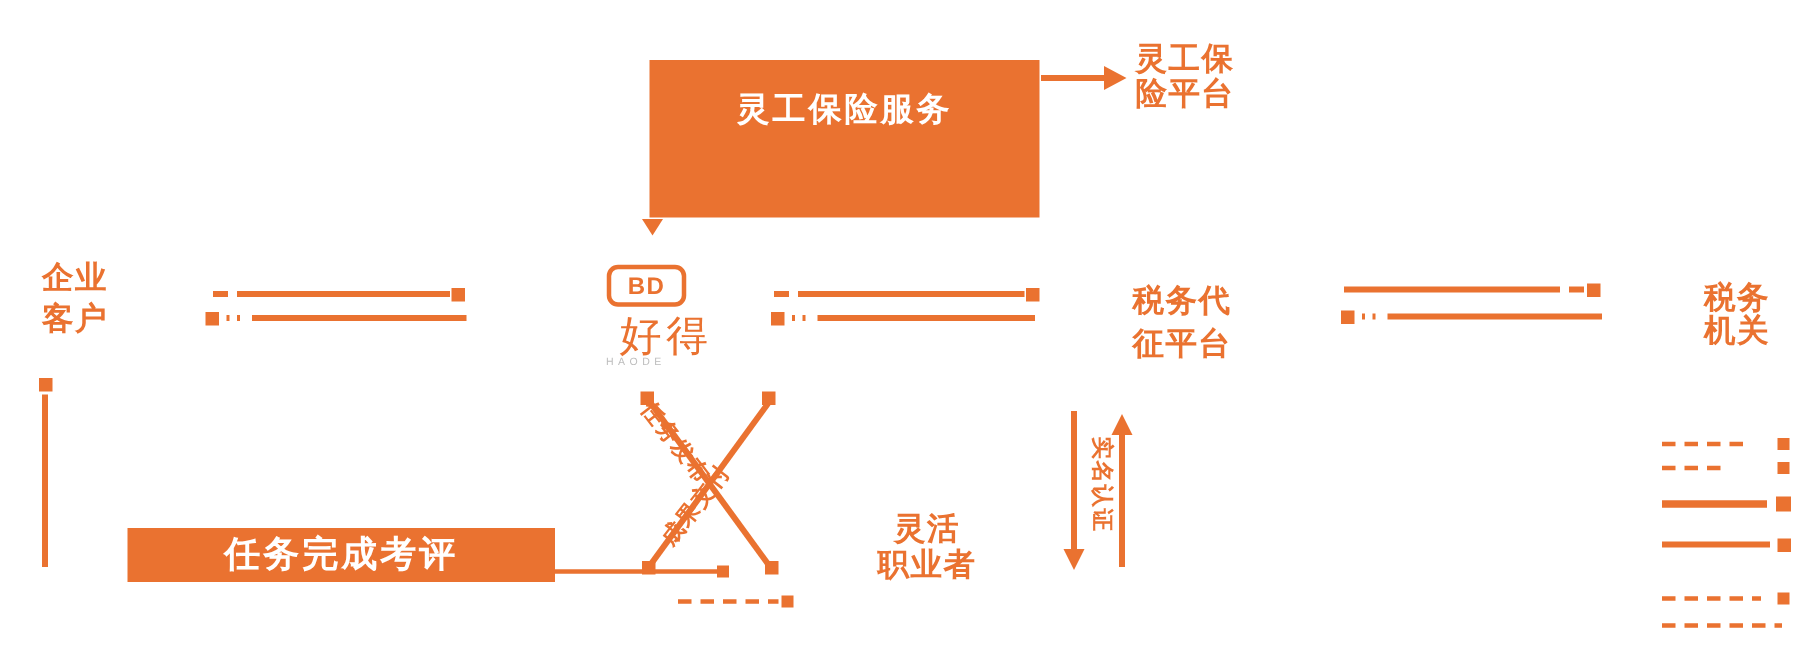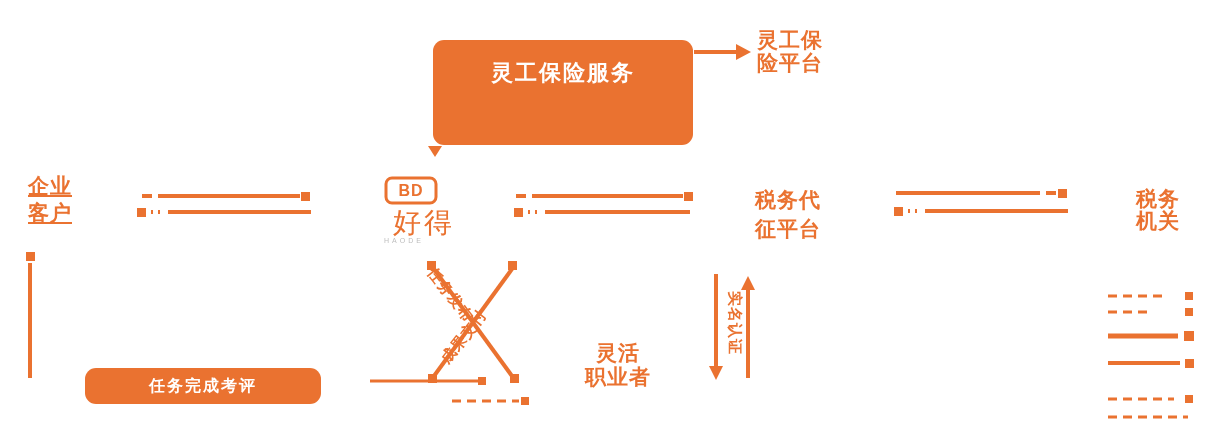--- a/index.html
+++ b/index.html
@@ -14,34 +14,34 @@
   
   .node-label {
     color:var(--accent); font-weight:bold; font-size:21px;
     line-height:25px; letter-spacing:1px; white-space:nowrap;
   }
   .center { text-align:center; }
 
   
   .fill-box {
     background:var(--accent); color:var(--white); font-weight:bold;
-    text-align:center; letter-spacing:2px;border-radius:11px;
+    text-align:center; letter-spacing:2px;
   }
   #insurance-box { left:433px; top:40px; width:260px; height:105px; font-size:22px; padding-top:18px; }
-  #eval-bar { left:85px; top:368px; width:236px; height:36px; font-size:16px; line-height:36px; }
+  #eval-bar { left:85px; top:352px; width:285px; height:36px; font-size:24px; line-height:36px; }
 
   
   #lbl-insurance-platform { left:757px; top:28px;  line-height:23px; }
-  #lbl-enterprise        { left:28px;  top:172px; line-height:27px;text-decoration:underline; }
+  #lbl-enterprise        { left:28px;  top:172px; line-height:27px; }
   #lbl-tax-agency        { left:755px; top:186px; line-height:29px;font-family:Liberation Serif, serif; }
   #lbl-tax-authority     { left:1132px;top:188px; line-height:22px; width:52px; }
   #lbl-worker            { left:583px; top:341px; line-height:24px; width:70px;text-align:center; }
 
   
-  #logo { left:384px; top:176px; width:80px; text-align:left; }
+  #logo { left:404px; top:176px; width:80px; text-align:left; }
   #logo .brand-name { color:var(--accent); font-weight:normal; font-size:28px; letter-spacing:3px; line-height:26px;text-align:center; }
   #logo .brand-sub  { color:var(--sub); font-size:7px; letter-spacing:3px; line-height:9px; }
 
   
   .flow-label {
     color:var(--accent); font-weight:bold; font-size:15px; letter-spacing:1px;
     white-space:nowrap; transform-origin:0 0;
   }
   #flow-diag-1 { left:438px; top:264px; transform:rotate(52deg); }
   #flow-diag-2 { left:437px; top:356px; transform:rotate(-52deg); }

